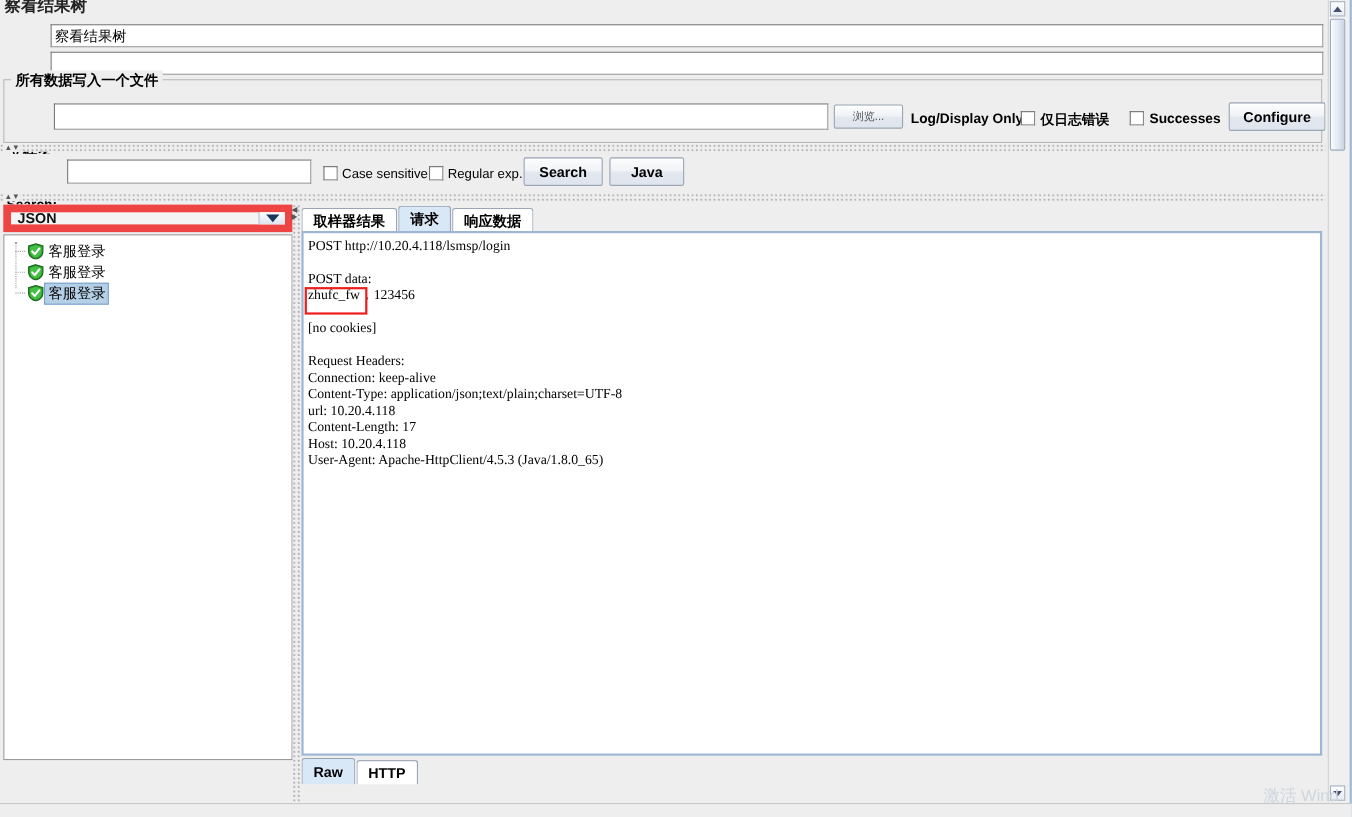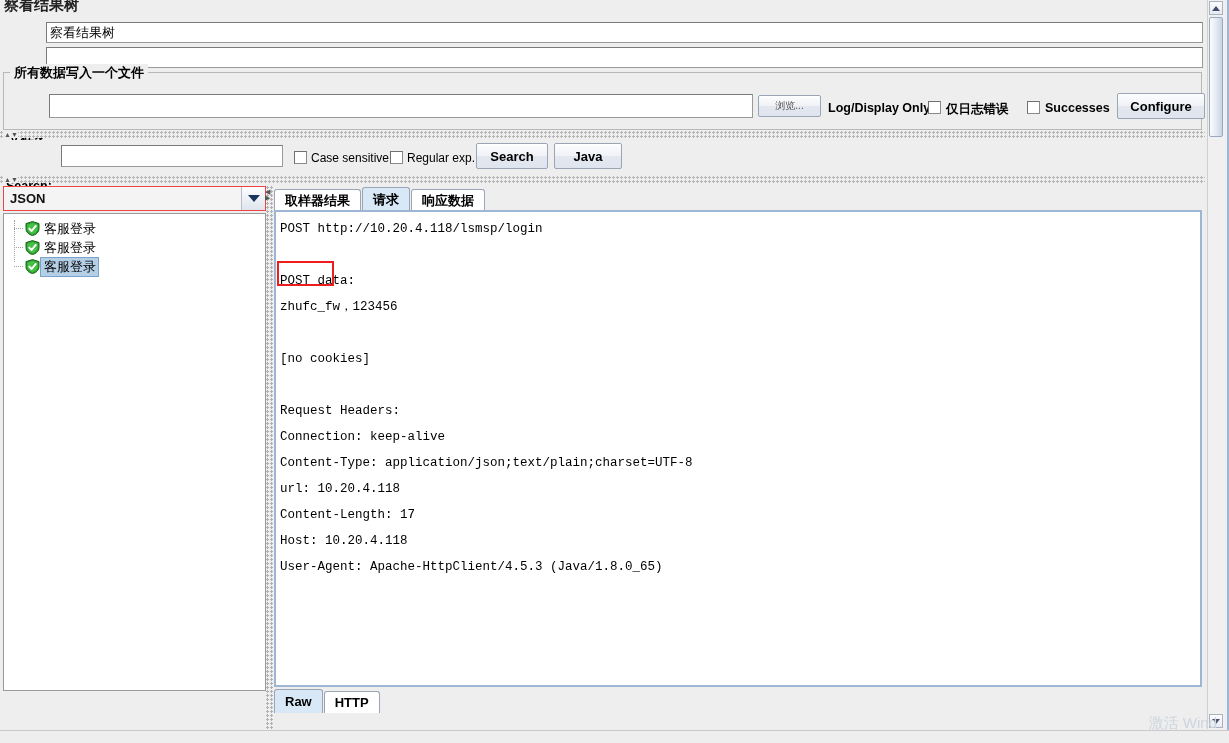--- a/index.html
+++ b/index.html
@@ -129,21 +129,21 @@
   }
 
   
   .left-panel {
     position: absolute; left: 3px; top: 186px; width: 263px; height: 545px;
     background: #eeeeee;
   }
   .combo {
     position: absolute; left: 0; top: 0; width: 263px; height: 25px;
     background: #f4f4f4;
-    border: 1px solid #ef4444;
+    border: 7px solid #ef4444;
     box-sizing: border-box;
     display: flex; align-items: center;
   }
   .combo-text {
     flex: 1;
     padding-left: 6px;
     font-size: 13px; font-weight: bold; color: #111;
     white-space: nowrap;
   }
   .combo-arrow {
@@ -228,23 +228,23 @@
   }
   .content-box {
     position: absolute; left: 0; top: 24px; width: 928px; height: 477px;
     background: #ffffff;
     border: 2px solid #9cb6d4;
     box-sizing: border-box;
     overflow: hidden;
   }
   .content-inner {
     position: absolute; left: 4px; top: 4px; right: 4px;
-    font-family: Liberation Mono, monospace;
+    font-family: Liberation Serif, serif;
     font-size: 12.5px;
-    line-height: 26px;
+    line-height: 15px;
     color: #000;
     white-space: pre;
   }
   .highlight-box {
     position: absolute;
     border: 2px solid #ee1c1c;
     box-sizing: border-box;
     pointer-events: none;
   }
   .bottom-tabs {

